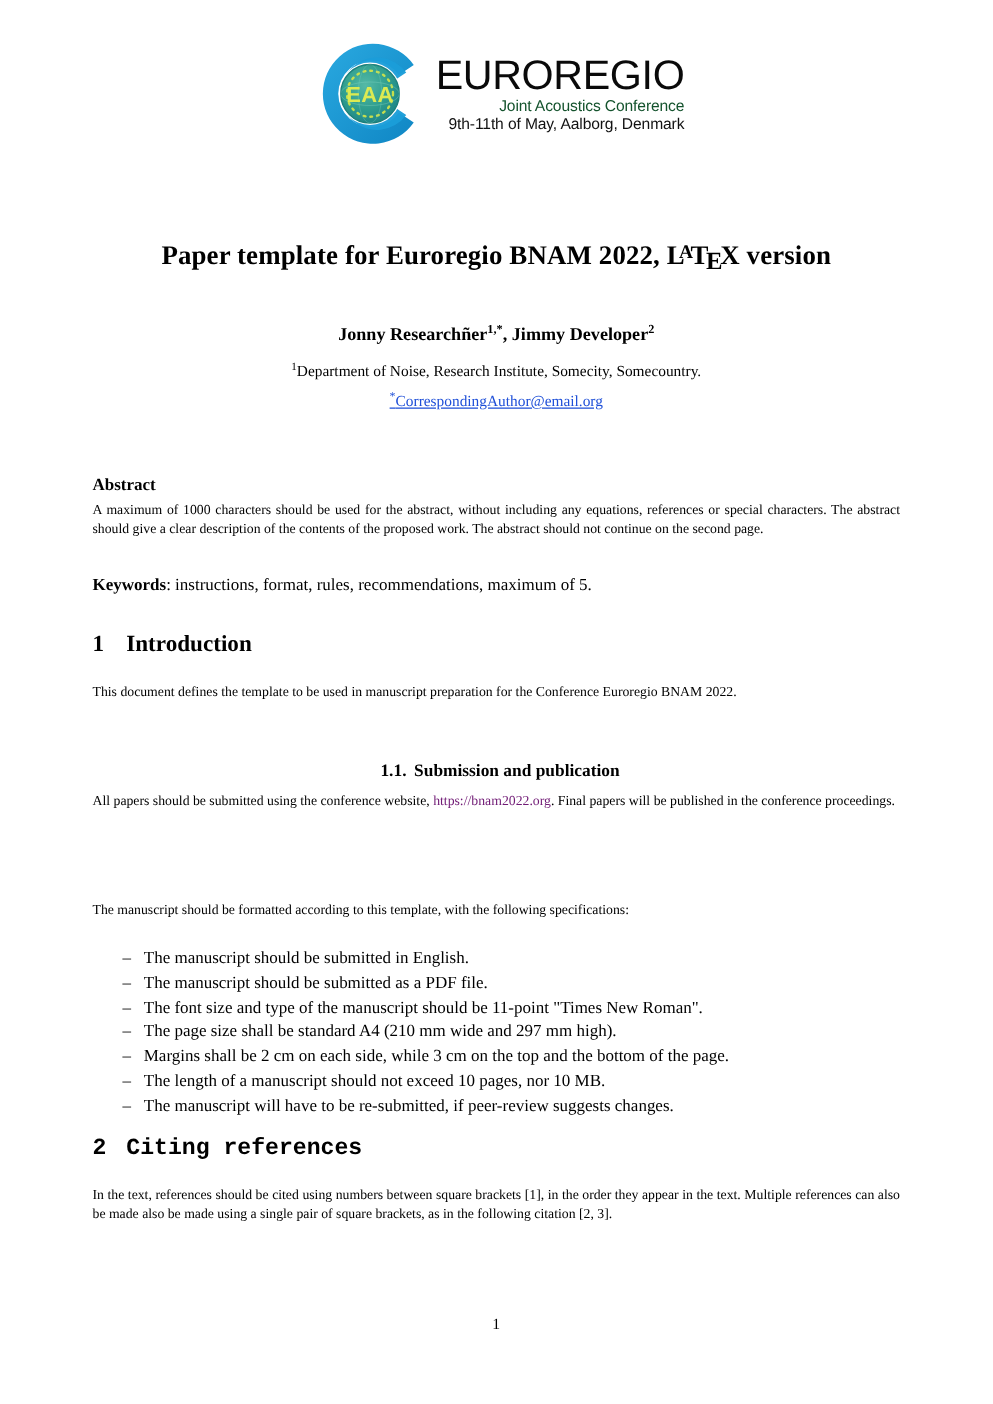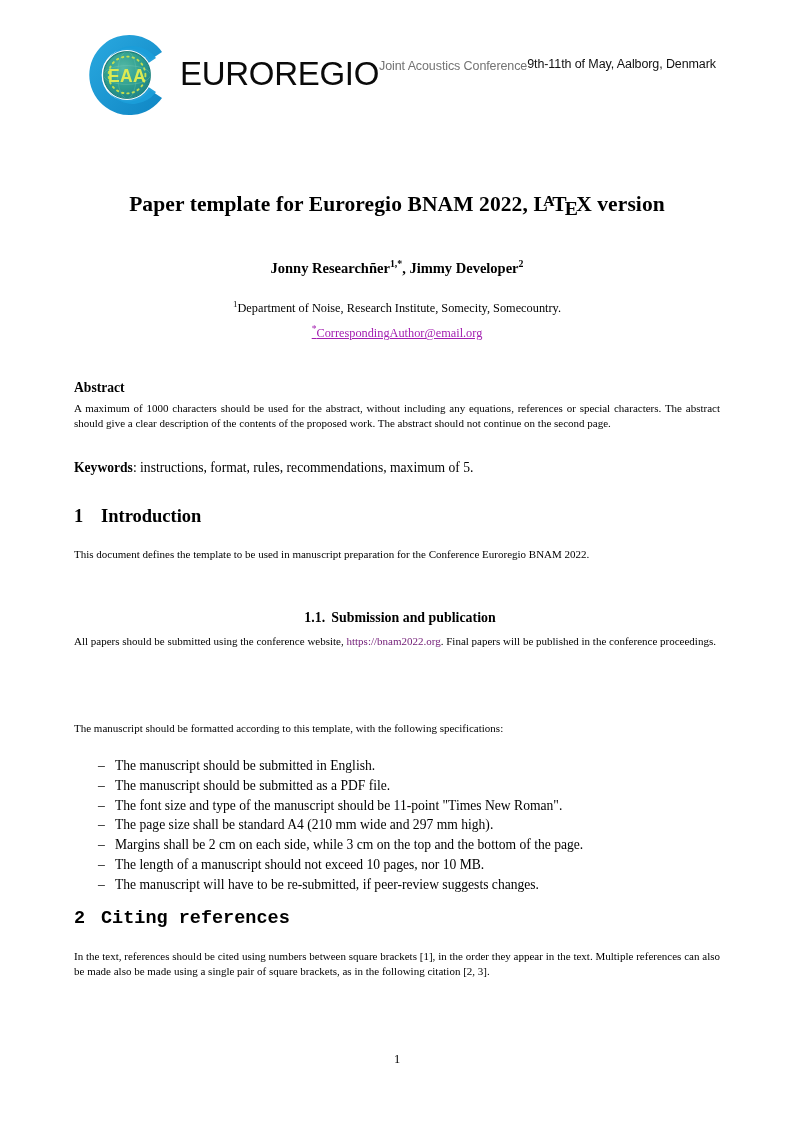--- a/index.html
+++ b/index.html
@@ -40,37 +40,38 @@
     gap: 6px;
   }
   .logo-mark {
     width: 96px;
     height: 104px;
     flex: 0 0 auto;
     position: relative;
   }
   .logo-text {
     display: flex;
-    flex-direction: row;
+    flex-direction: column;
+    align-items: flex-end;
     line-height: 1;
     font-family: "Liberation Sans", "DejaVu Sans", sans-serif;
   }
   .logo-line1, .logo-line2 {
     font-size: 33px;
     letter-spacing: -0.3px;
     color: #0a0a0a;
     font-weight: 400;
     line-height: 1.02;
   }
   .logo-line2 {
     margin-top: 1px;
   }
   .logo-sub1 {
     font-size: 12.5px;
-    color: #737373;
+    color: #14532d;
     margin-top: 3px;
     letter-spacing: -0.1px;
   }
   .logo-sub2 {
     font-size: 12.5px;
     color: #111111;
     margin-top: 1px;
     letter-spacing: -0.1px;
   }
 
@@ -110,30 +111,30 @@
     width: 646px;
     text-align: center;
     font-size: 14.5px;
     font-weight: bold;
   }
   .authors sup { font-size: 0.68em; font-weight: bold; }
 
   
   .affils {
     position: absolute;
-    top: 297px;
+    top: 286px;
     left: 74px;
     width: 646px;
     text-align: center;
     font-size: 12.3px;
     line-height: 1.62;
   }
   .affils sup { font-size: 0.72em; }
   .email {
-    color: #a21caf;
+    color: #1d4ed8;
     display: block;
     margin-top: 2px;
   }
   .email sup { font-size: 0.78em; }
 
   
   .col {
     position: absolute;
     left: 74px;
     width: 646px;

